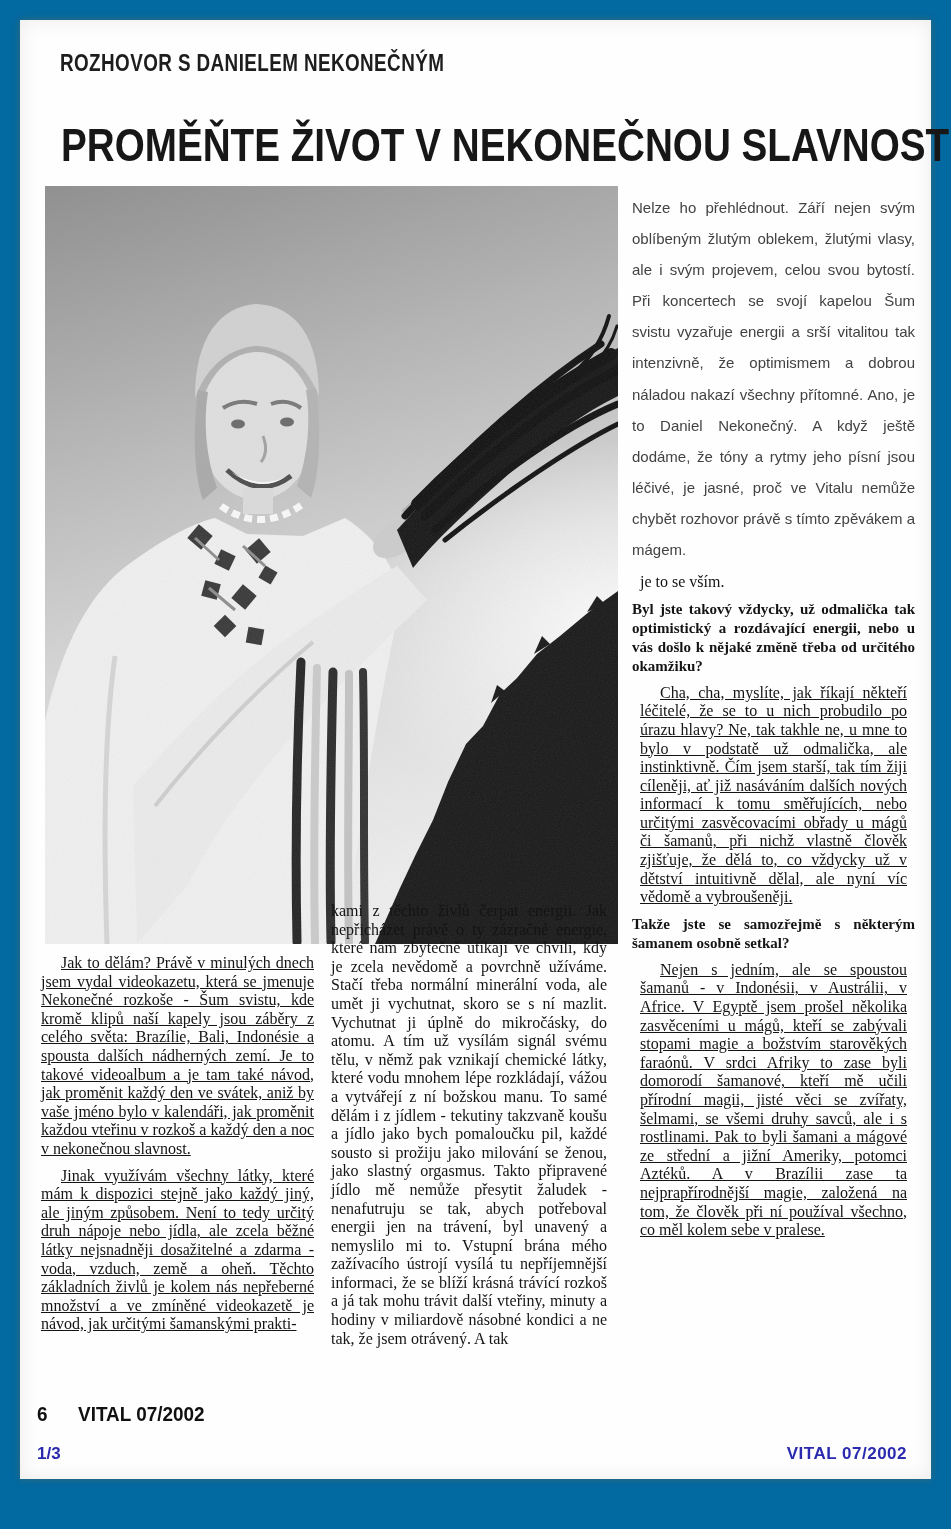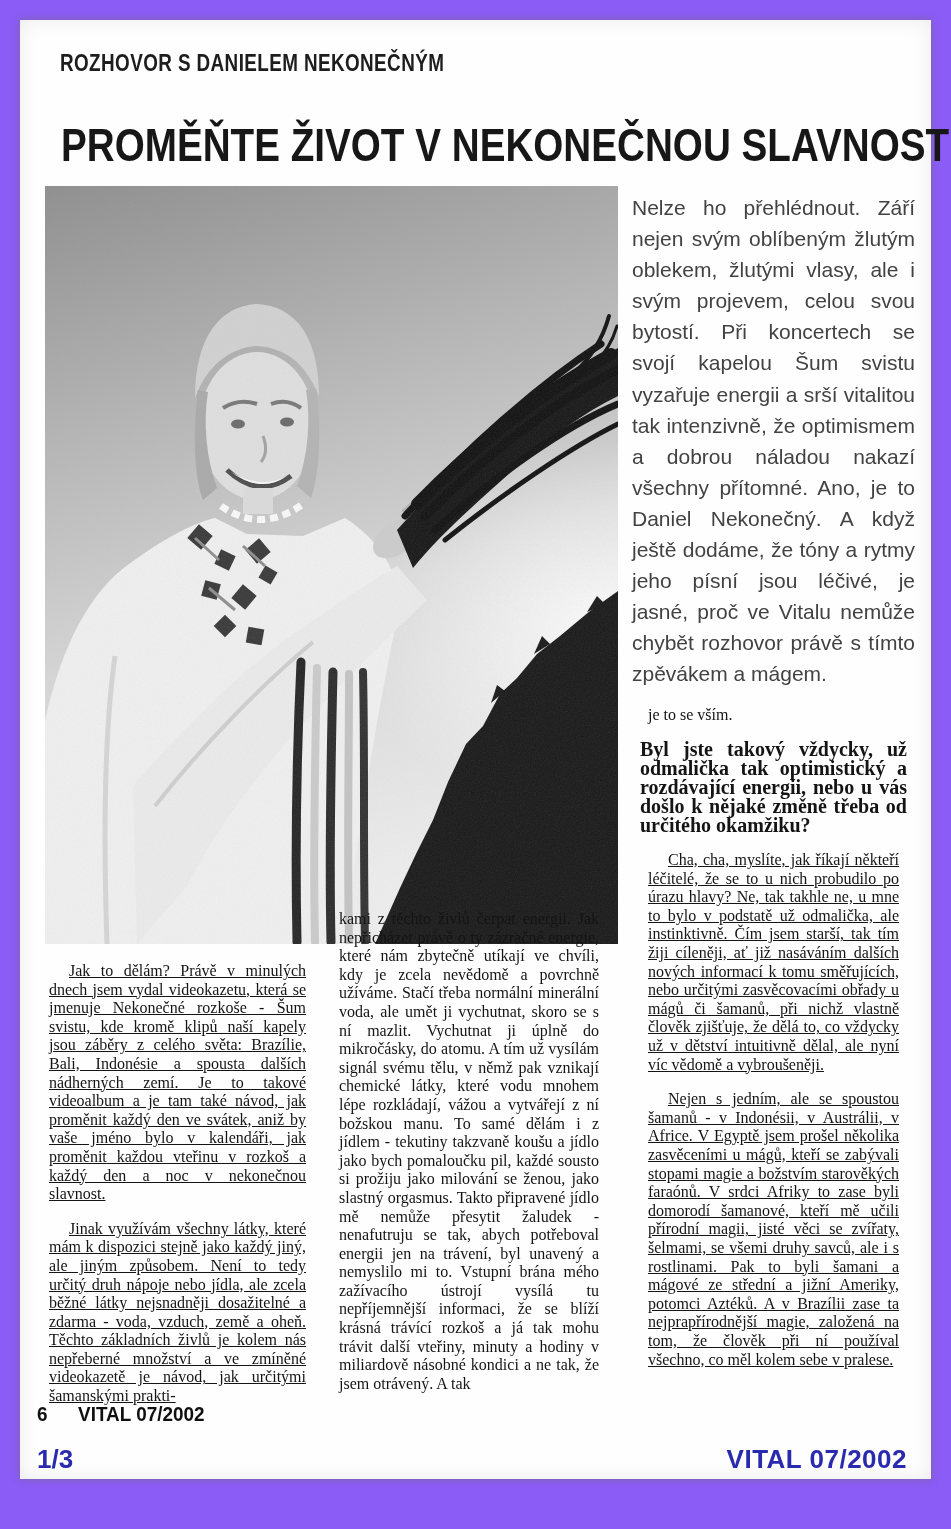--- a/index.html
+++ b/index.html
@@ -1,49 +1,49 @@
 <!DOCTYPE html>
 <html lang="cs"><head>
 <meta charset="utf-8">
 <style>
   html,body{margin:0;padding:0;background:#fbf9a2;}
-  .frame{position:relative;width:951px;height:1529px;background:#8b5cf6;overflow:hidden;
+  .frame{position:relative;width:951px;height:1529px;background:#0369a1;overflow:hidden;
          font-family:"Liberation Serif",serif;}
   .page{position:absolute;left:20px;top:20px;width:911px;height:1459px;background:#fefefe;
         box-shadow:0 0 7px rgba(110,110,70,.5), inset 0 0 18px rgba(90,90,90,.12);}
 
   .kicker{position:absolute;left:40px;top:30px;font-family:"Liberation Sans",sans-serif;
           font-weight:700;font-size:23px;letter-spacing:.5px;color:#1d1d1d;
           transform:scaleX(.82);transform-origin:0 0;white-space:nowrap;}
   .title{position:absolute;left:41px;top:98px;font-family:"Liberation Sans",sans-serif;
          font-weight:700;font-size:46px;color:#171717;transform:scaleX(.84);
          transform-origin:0 0;white-space:nowrap;}
 
   .photo{position:absolute;left:25px;top:166px;width:573px;height:758px;background:#c9c9c9;}
   .photo svg{display:block;width:100%;height:100%;}
 
   .col-right{position:absolute;left:612px;top:172px;width:283px;}
-  .intro{font-family:"Liberation Sans",sans-serif;font-size:21px;line-height:31.1px;
+  .intro{font-family:"Liberation Sans",sans-serif;font-size:15px;line-height:31.1px;
          color:#424242;text-align:justify;margin:0 0 6px 0;}
 
   .serif{font-size:16px;line-height:18.6px;color:#141414;text-align:justify;}
-  .serif p{margin:16px;}
+  .serif p{margin:8px;}
   .serif p.ans{text-indent:20px;text-decoration:underline;}
-  .serif p.q{font-weight:700;text-indent:0;font-size:20px;line-height:19px;margin:2px 8px 1px;}
+  .serif p.q{font-weight:700;text-indent:0;font-size:15px;line-height:19px;margin:2px 0 1px;}
   .serif p.cont{text-indent:0;}
 
   .col1{position:absolute;left:13px;top:926px;width:289px;}
   .col2{position:absolute;left:303px;top:874px;width:292px;}
 
   .pagefoot{position:absolute;left:17px;top:1382px;font-family:"Liberation Sans",sans-serif;
             font-weight:700;font-size:21px;color:#101010;display:flex;gap:34px;
             transform:scaleX(.9);transform-origin:0 0;white-space:nowrap;}
 
   .bottombar{position:absolute;left:0;top:1424px;width:100%;height:36px;
-             font-family:"Liberation Sans",sans-serif;font-weight:700;font-size:26px;}
+             font-family:"Liberation Sans",sans-serif;font-weight:700;font-size:17px;}
   .bb-left{position:absolute;left:17px;top:0;color:#2a2aae;}
   .bb-center{position:absolute;left:50%;top:0;transform:translateX(-50%);color:#d41414;}
   .bb-right{position:absolute;right:24px;top:0;color:#2a2aae;letter-spacing:.5px;}
 </style>
 </head>
 <body>
 
 <div class="frame">
   <div class="page">
 
@@ -131,20 +131,21 @@
         <rect width="573" height="758" filter="url(#grain)" opacity="0.28"></rect>
       </svg>
     </div>
 
     <div class="col-right">
       <p class="intro">Nelze ho přehlédnout. Září nejen svým oblíbeným žlutým oblekem, žlutými vlasy, ale i svým projevem, celou svou bytostí. Při koncertech se svojí kapelou Šum svistu vyzařuje energii a srší vitalitou tak intenzivně, že optimismem a dobrou náladou nakazí všechny přítomné. Ano, je to Daniel Nekonečný. A když ještě dodáme, že tóny a rytmy jeho písní jsou léčivé, je jasné, proč ve Vitalu nemůže chybět rozhovor právě s tímto zpěvákem a mágem.</p>
       <div class="serif">
         <p class="cont">je to se vším.</p>
         <p class="q">Byl jste takový vždycky, už odmalička tak optimistický a rozdávající energii, nebo u vás došlo k nějaké změně třeba od určitého okamžiku?</p>
         <p class="ans">Cha, cha, myslíte, jak říkají někteří léčitelé, že se to u nich probudilo po úrazu hlavy? Ne, tak takhle ne, u mne to bylo v podstatě už odmalička, ale instinktivně. Čím jsem starší, tak tím žiji cíleněji, ať již nasáváním dalších nových informací k tomu směřujících, nebo určitými zasvěcovacími obřady u mágů či šamanů, při nichž vlastně člověk zjišťuje, že dělá to, co vždycky už v dětství intuitivně dělal, ale nyní víc vědomě a vybroušeněji.</p>
+        <p class="q">Takže jste se samozřejmě s některým šamanem osobně setkal?</p>
         <p class="ans">Nejen s jedním, ale se spoustou šamanů - v Indonésii, v Austrálii, v Africe. V Egyptě jsem prošel několika zasvěceními u mágů, kteří se zabývali stopami magie a božstvím starověkých faraónů. V srdci Afriky to zase byli domorodí šamanové, kteří mě učili přírodní magii, jisté věci se zvířaty, šelmami, se všemi druhy savců, ale i s rostlinami. Pak to byli šamani a mágové ze střední a jižní Ameriky, potomci Aztéků. A v Brazílii zase ta nejprapřírodnější magie, založená na tom, že člověk při ní používal všechno, co měl kolem sebe v pralese.</p>
       </div>
     </div>
 
     <div class="col1 serif">
       <p class="ans">Jak to dělám? Právě v minulých dnech jsem vydal videokazetu, která se jmenuje Nekonečné rozkoše - Šum svistu, kde kromě klipů naší kapely jsou záběry z celého světa: Brazílie, Bali, Indonésie a spousta dalších nádherných zemí. Je to takové videoalbum a je tam také návod, jak proměnit každý den ve svátek, aniž by vaše jméno bylo v kalendáři, jak proměnit každou vteřinu v rozkoš a každý den a noc v nekonečnou slavnost.</p>
       <p class="ans">Jinak využívám všechny látky, které mám k dispozici stejně jako každý jiný, ale jiným způsobem. Není to tedy určitý druh nápoje nebo jídla, ale zcela běžné látky nejsnadněji dosažitelné a zdarma - voda, vzduch, země a oheň. Těchto základních živlů je kolem nás nepřeberné množství a ve zmíněné videokazetě je návod, jak určitými šamanskými prakti-</p>
     </div>
 
     <div class="col2 serif">

